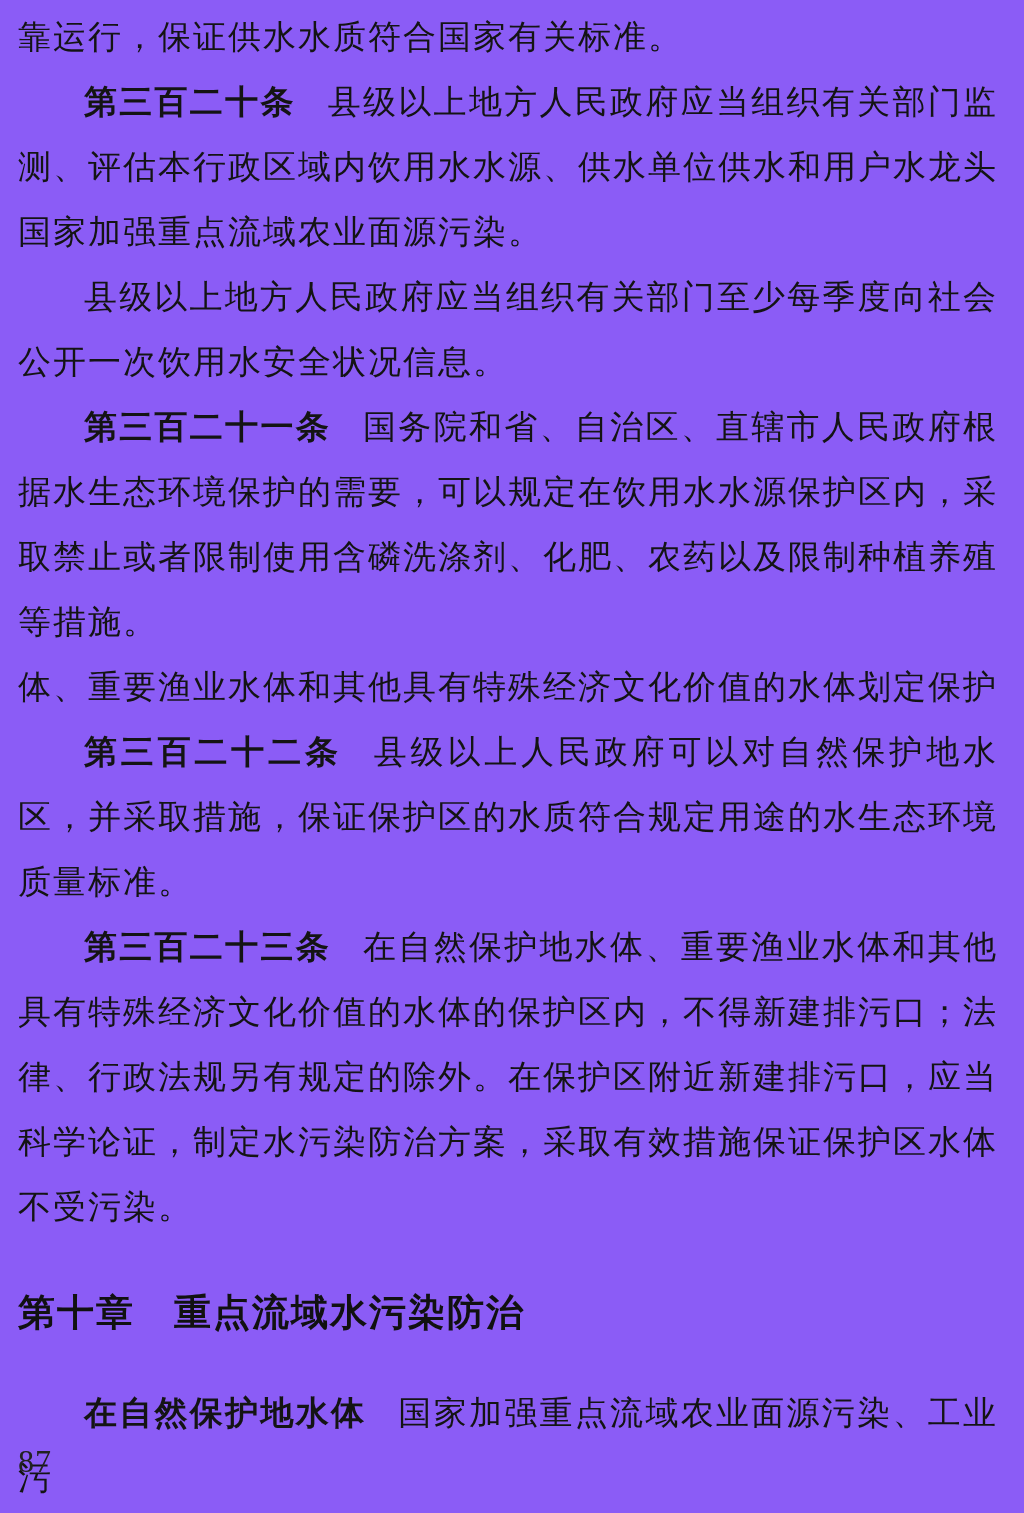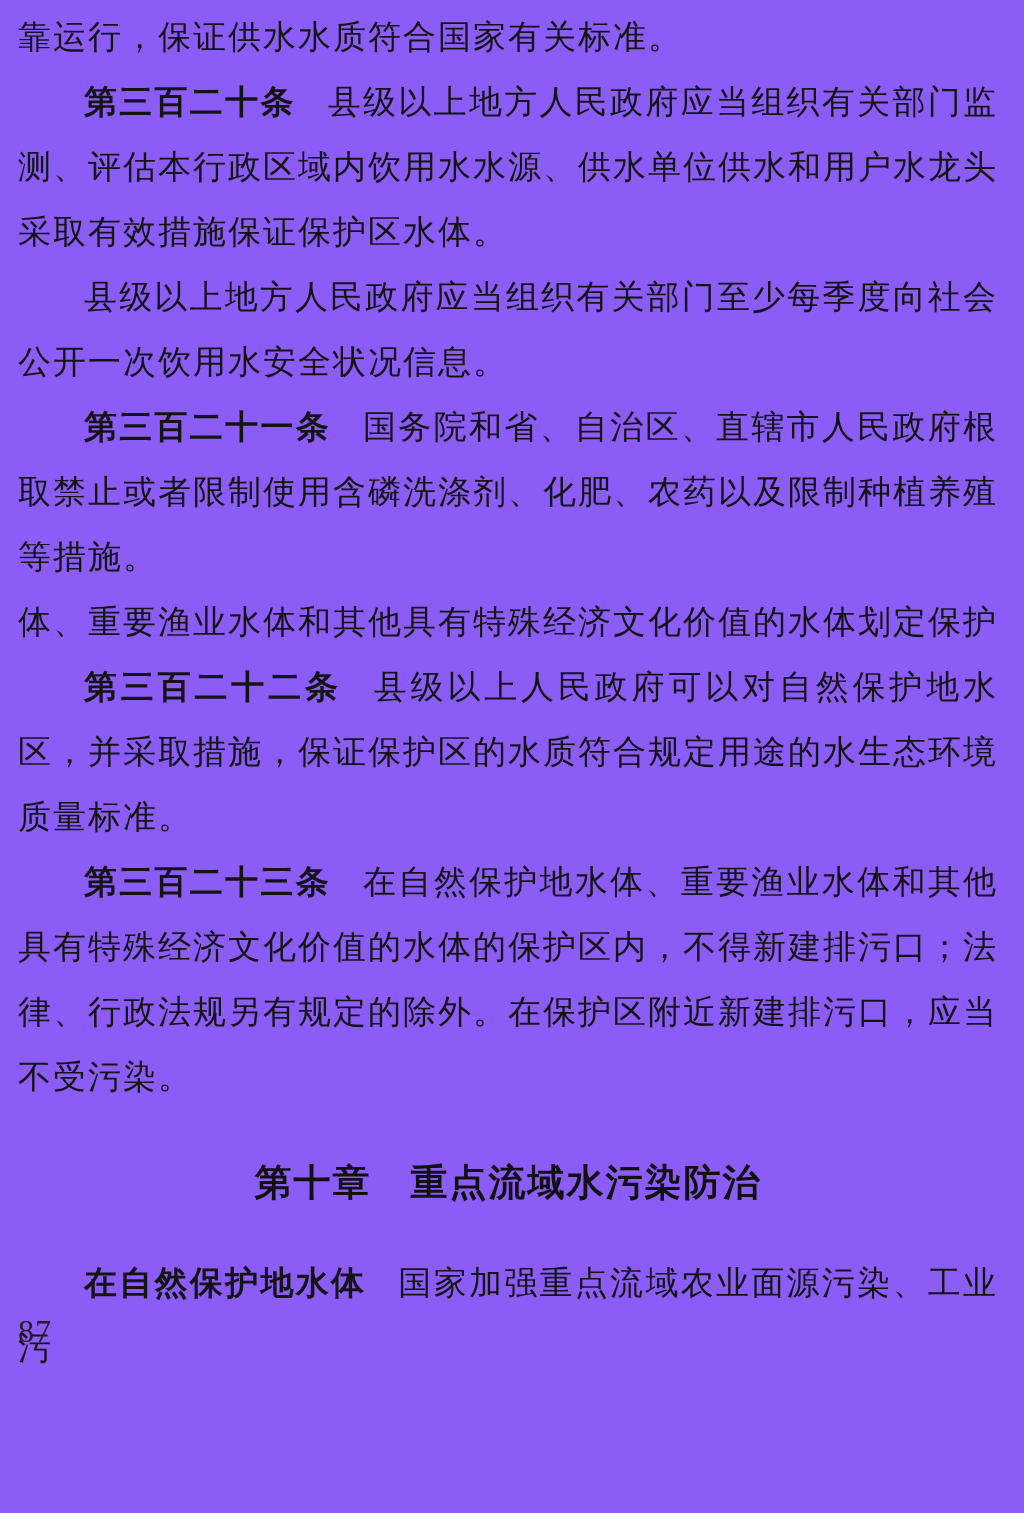--- a/index.html
+++ b/index.html
@@ -38,21 +38,21 @@
   }
   .num {
     font-weight: 700;
     margin-right: 32px;
     font-family: Liberation Serif, serif;
   }
   .chapter {
     margin-top: 40px;
     height: 65px;
     line-height: 65px;
-    text-align: center;
+    text-align: left;
     font-family: "Liberation Sans", "DejaVu Sans", sans-serif;
     font-weight: 700;
     font-size: 37px;
     letter-spacing: 2px;
     color: #111111;
   }
   .art324 {
     margin-top: 36px;
   }
   .pagenum {
@@ -67,47 +67,49 @@
 <body>
 
 <div class="page">
 
   <div class="line"><span class="t">靠运行，保证供水水质符合国家有关标准。</span></div>
 
   <div class="line jl ind"><span class="num">第三百二十条</span><span class="t">县级以上地方人民政府应当组织有关部门监</span></div>
 
   <div class="line jl"><span class="t">测、评估本行政区域内饮用水水源、供水单位供水和用户水龙头</span></div>
 
-  <div class="line"><span class="t">采取有效措施保证保护区水体。</span></div>
+  <div class="line"><span class="t">国家加强重点流域农业面源污染。</span></div>
 
   <div class="line jl ind"><span class="t">县级以上地方人民政府应当组织有关部门至少每季度向社会</span></div>
 
   <div class="line"><span class="t">公开一次饮用水安全状况信息。</span></div>
 
   <div class="line jl ind"><span class="num">第三百二十一条</span><span class="t">国务院和省、自治区、直辖市人民政府根</span></div>
 
+  <div class="line jl"><span class="t">据水生态环境保护的需要，可以规定在饮用水水源保护区内，采</span></div>
 
   <div class="line jl"><span class="t">取禁止或者限制使用含磷洗涤剂、化肥、农药以及限制种植养殖</span></div>
 
   <div class="line"><span class="t">等措施。</span></div>
 
   <div class="line jl"><span class="t">体、重要渔业水体和其他具有特殊经济文化价值的水体划定保护</span></div>
 
   <div class="line jl ind"><span class="num">第三百二十二条</span><span class="t">县级以上人民政府可以对自然保护地水</span></div>
 
   <div class="line jl"><span class="t">区，并采取措施，保证保护区的水质符合规定用途的水生态环境</span></div>
 
   <div class="line"><span class="t">质量标准。</span></div>
 
   <div class="line jl ind"><span class="num">第三百二十三条</span><span class="t">在自然保护地水体、重要渔业水体和其他</span></div>
 
   <div class="line jl"><span class="t">具有特殊经济文化价值的水体的保护区内，不得新建排污口；法</span></div>
 
   <div class="line jl"><span class="t">律、行政法规另有规定的除外。在保护区附近新建排污口，应当</span></div>
 
+  <div class="line jl"><span class="t">科学论证，制定水污染防治方案，采取有效措施保证保护区水体</span></div>
 
   <div class="line"><span class="t">不受污染。</span></div>
 
   <div class="chapter">第十章　重点流域水污染防治</div>
 
   <div class="line jl ind art324"><span class="num">在自然保护地水体</span><span class="t">国家加强重点流域农业面源污染、工业污</span></div>
 
   <div class="pagenum">87</div>
 
 </div>

